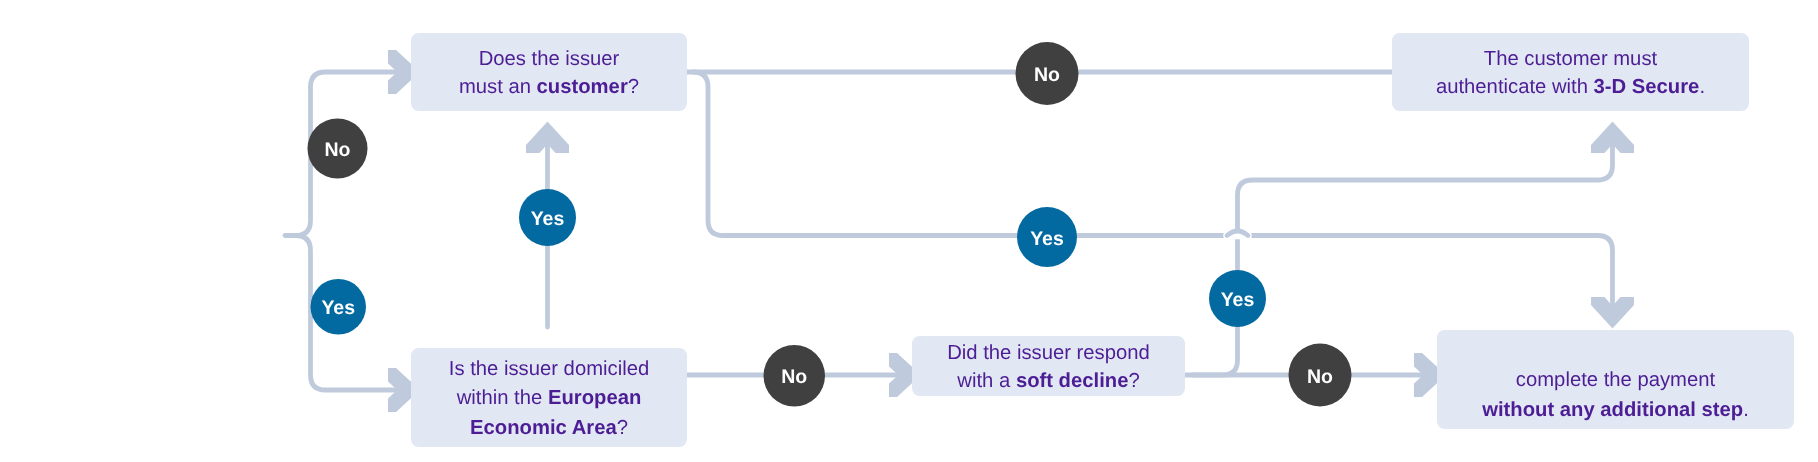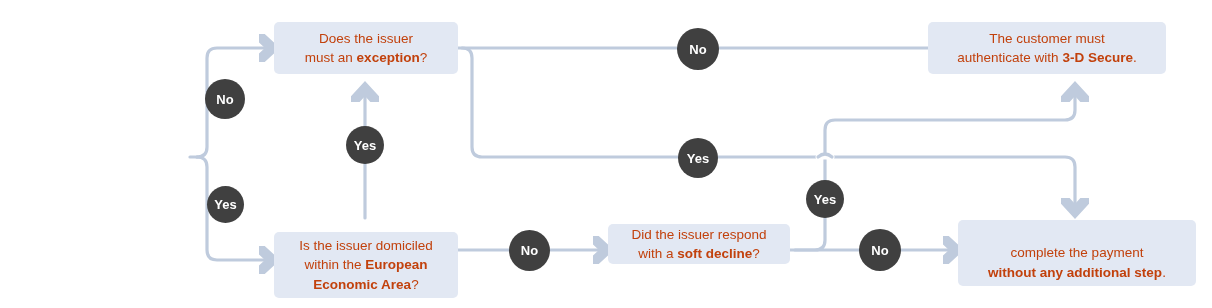--- a/index.html
+++ b/index.html
@@ -2,21 +2,21 @@
 <html><head>
 <meta charset="utf-8">
 <style>
   html,body{margin:0;padding:0;background:#ffffff;}
   body{font-family:"Liberation Sans",sans-serif;}
   #canvas{position:relative;width:1212px;height:308px;background:#ffffff;overflow:hidden;}
   .node{
     position:absolute;
     background:#e2e8f3;
     border-radius:5px;
-    color:#c2410c;
+    color:#4c1d95;
     font-size:13.5px;
     line-height:1.42;
     text-align:center;
     display:flex;
     align-items:center;
     justify-content:center;
     padding:6px 10px;
     box-sizing:border-box;
   }
   .node .txt{display:block;width:100%;}
@@ -26,21 +26,21 @@
     border-radius:50%;
     display:flex;
     align-items:center;
     justify-content:center;
     color:#ffffff;
     font-size:13px;
     font-weight:bold;
     z-index:5;
   }
   .badge.no{background:#404040;}
-  .badge.yes{background:#404040;justify-content:center;}
+  .badge.yes{background:#0369a1;justify-content:center;}
   svg.wires{position:absolute;left:0;top:0;width:1212px;height:308px;}
   svg.wires path,svg.wires line{fill:none;stroke:#bfcbdd;stroke-width:3.2;stroke-linecap:round;}
   svg.wires .hop{stroke:#ffffff;stroke-width:5;}
   svg.wires marker path{stroke:#bfcbdd;stroke-width:3.2;fill:none;}
 </style>
 </head>
 <body>
 
 <div id="canvas">
 
@@ -68,21 +68,21 @@
     <path d="M790,250 L950,250" marker-end="url(#ah)"></path>
 
     <path d="M795,250 L815,250 q10,0 10,-10 L825,130 q0,-10 10,-10 L1065,120 q10,0 10,-10 L1075,95" marker-end="url(#ah)"></path>
 
     <path class="hop" d="M818,157 L832,157"></path>
     <path d="M818,157 q7,-6 14,0"></path>
   </svg>
 
 
   <div class="node" style="left:274px;top:22px;width:184px;height:52px;">
-    <span class="txt"><span>Does the issuer</span><br><span>must an </span><b>exception</b><span>?</span></span>
+    <span class="txt"><span>Does the issuer</span><br><span>must an </span><b>customer</b><span>?</span></span>
   </div>
 
   <div class="node" style="left:274px;top:232px;width:184px;height:66px;">
     <span class="txt"><span>Is the issuer domiciled</span><br><span>within the </span><b>European</b><br><b>Economic Area</b><span>?</span></span>
   </div>
 
   <div class="node" style="left:608px;top:224px;width:182px;height:40px;">
     <span class="txt"><span>Did the issuer respond</span><br><span>with a </span><b>soft decline</b><span>?</span></span>
   </div>
 

